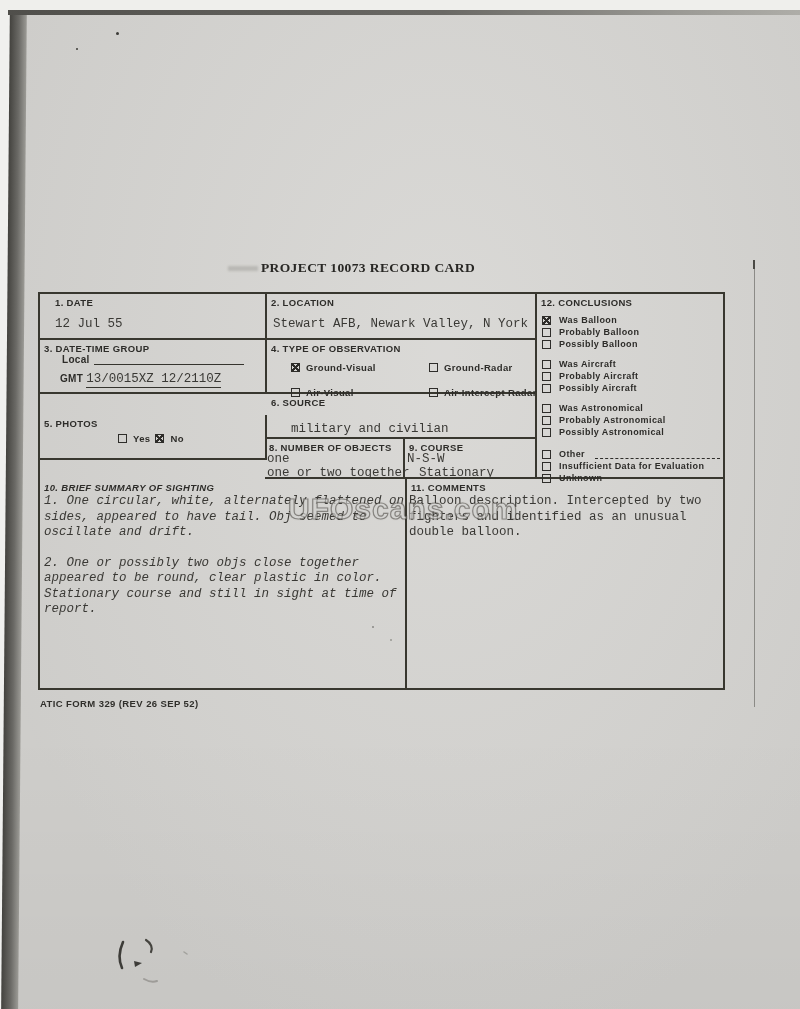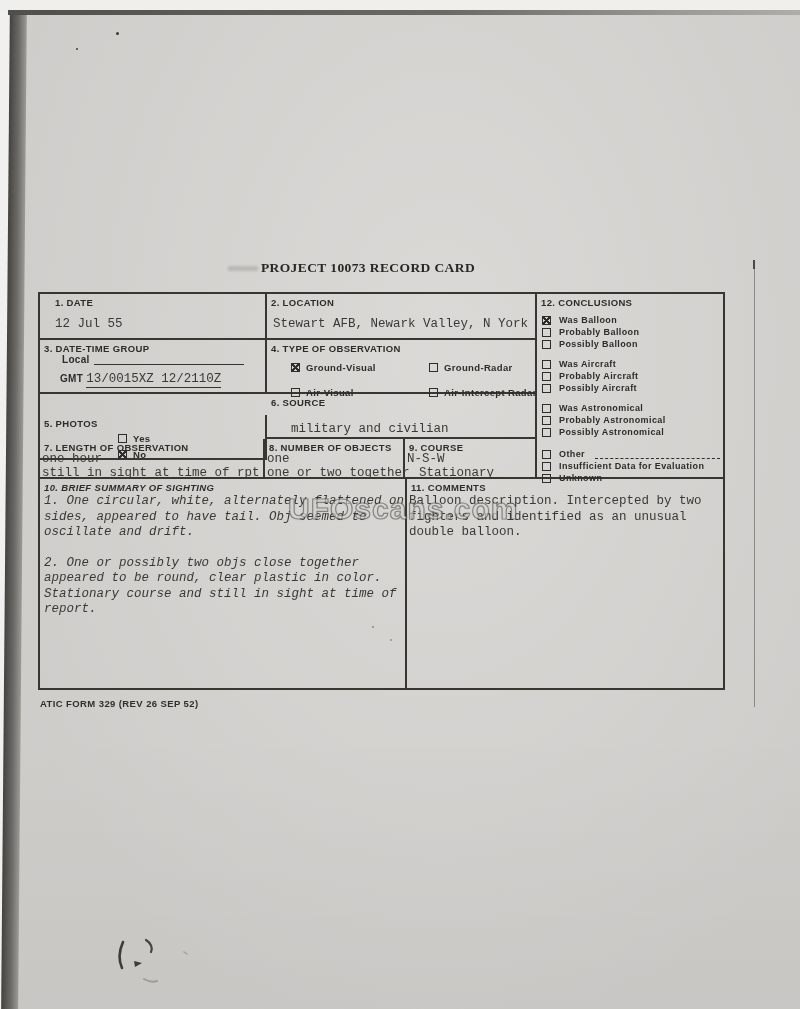--- a/index.html
+++ b/index.html
@@ -44,21 +44,21 @@
 
   
   .check-item{display:flex;align-items:center;gap:6px;white-space:nowrap;}
   .cb{width:7px;height:7px;border:1.2px solid #2e2d2a;display:inline-block;flex:none;background:transparent;}
   .cb.checked{background:
     linear-gradient(45deg, transparent 42%, #2e2d2a 42%, #2e2d2a 58%, transparent 58%),
     linear-gradient(135deg, transparent 42%, #2e2d2a 42%, #2e2d2a 58%, transparent 58%);}
   .cb-label{font-weight:bold;font-size:9.5px;line-height:11px;letter-spacing:.35px;color:#2d2c29;}
 
   .obs-grid{display:grid;grid-template-columns:138px auto;row-gap:14px;margin:8px 0 0 24px;}
-  .photos-list{display:flex;flex-direction:column;gap:5px;margin:4px 0 0 78px;}
+  .photos-list{display:flex;flex-direction:row;gap:5px;margin:4px 0 0 78px;}
 
   .dtg-local{margin:0 0 0 22px;display:flex;align-items:flex-end;}
   .dtg-gmt{margin:7px 0 0 20px;display:flex;align-items:baseline;}
   .dtg-word{font-weight:bold;font-size:10px;letter-spacing:.3px;}
   .local-line{display:inline-block;width:150px;border-bottom:1.5px solid #35342e;margin-left:4px;height:10px;}
   .gmt-value{border-bottom:1.5px solid #35342e;margin-left:3px;padding-bottom:0px;}
 
   .source-value{margin:14px 0 0 24px;}
   .len-line{margin-left:2px;}
   .course-line2{margin-left:14px;}
@@ -225,25 +225,20 @@
             <span class="cb-label">No</span>
           </div>
         </div>
     </div>
 
     <div class="cell br bb" style="left:227px;top:100px;width:270px;height:45px;">
       <div class="cell-label">6. SOURCE</div>
       <div class="typed source-value">military and civilian</div>
     </div>
 
-    <div class="cell br bb" style="left:0;top:145px;width:225px;height:40px;">
-      <div class="cell-label">7. LENGTH OF OBSERVATION</div>
-      <div class="typed len-line" style="line-height:13px;">one hour</div>
-      <div class="typed len-line" style="line-height:15px;">still in sight at time of rpt</div>
-    </div>
 
     <div class="cell br bb" style="left:225px;top:145px;width:140px;height:40px;">
       <div class="cell-label">8. NUMBER OF OBJECTS</div>
       <div class="typed" style="margin-left:2px;line-height:13px;">one</div>
       <div class="typed" style="margin-left:2px;line-height:15px;">one or two together</div>
     </div>
 
     <div class="cell br bb" style="left:365px;top:145px;width:132px;height:40px;">
       <div class="cell-label">9. COURSE</div>
       <div class="typed" style="margin-left:2px;line-height:13px;">N-S-W</div>

